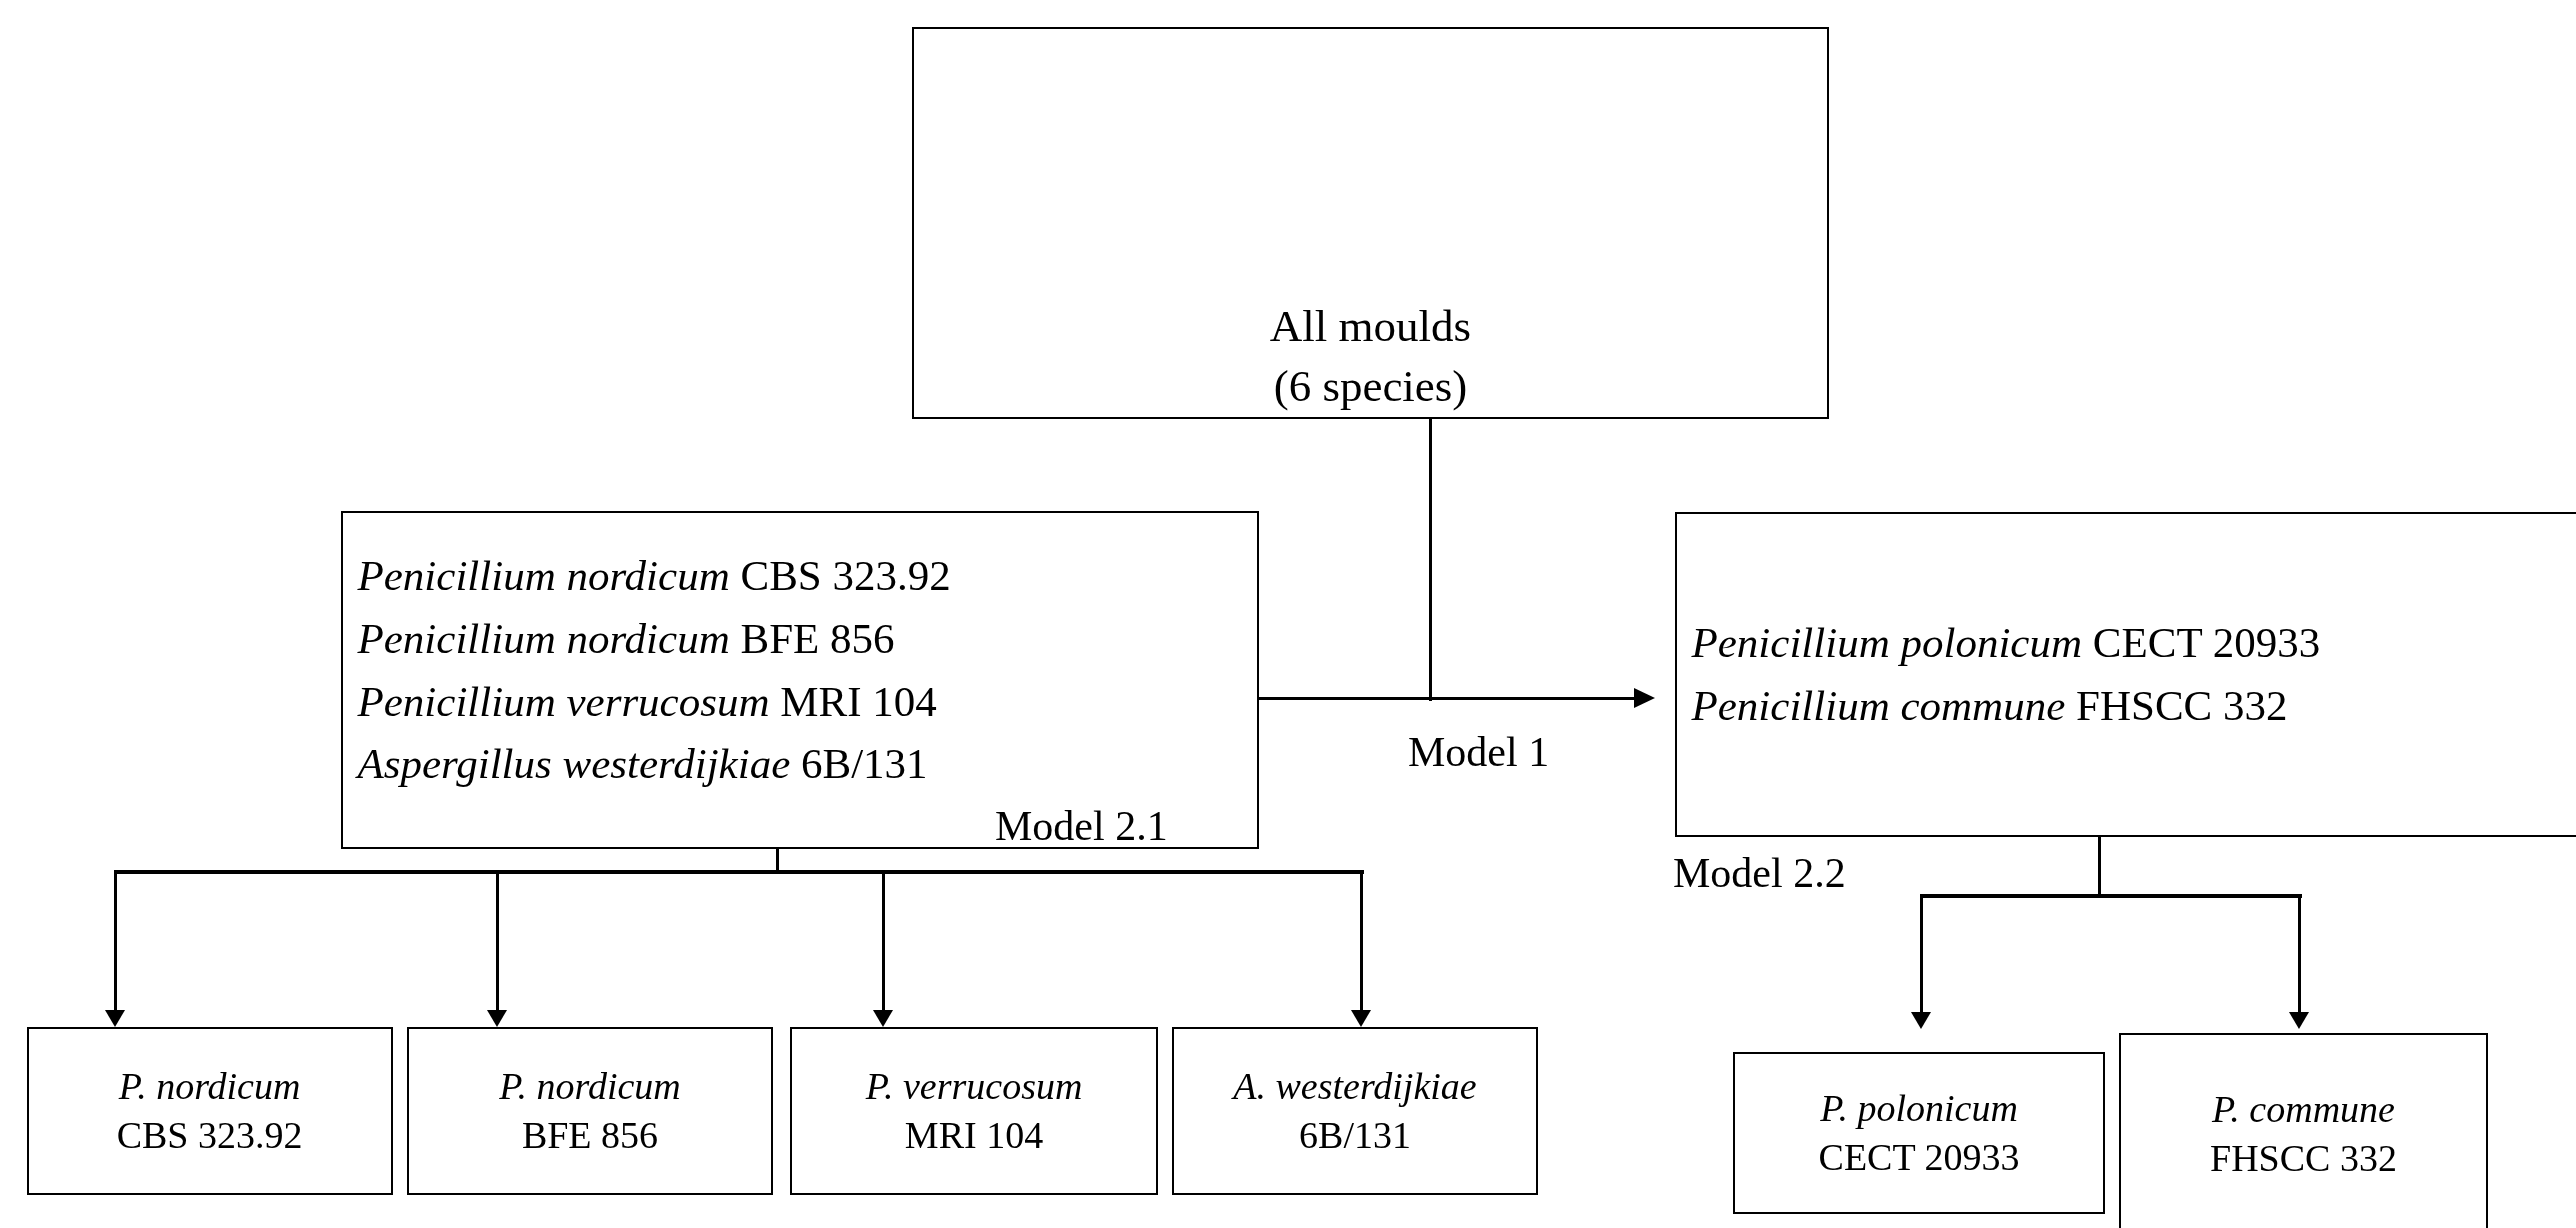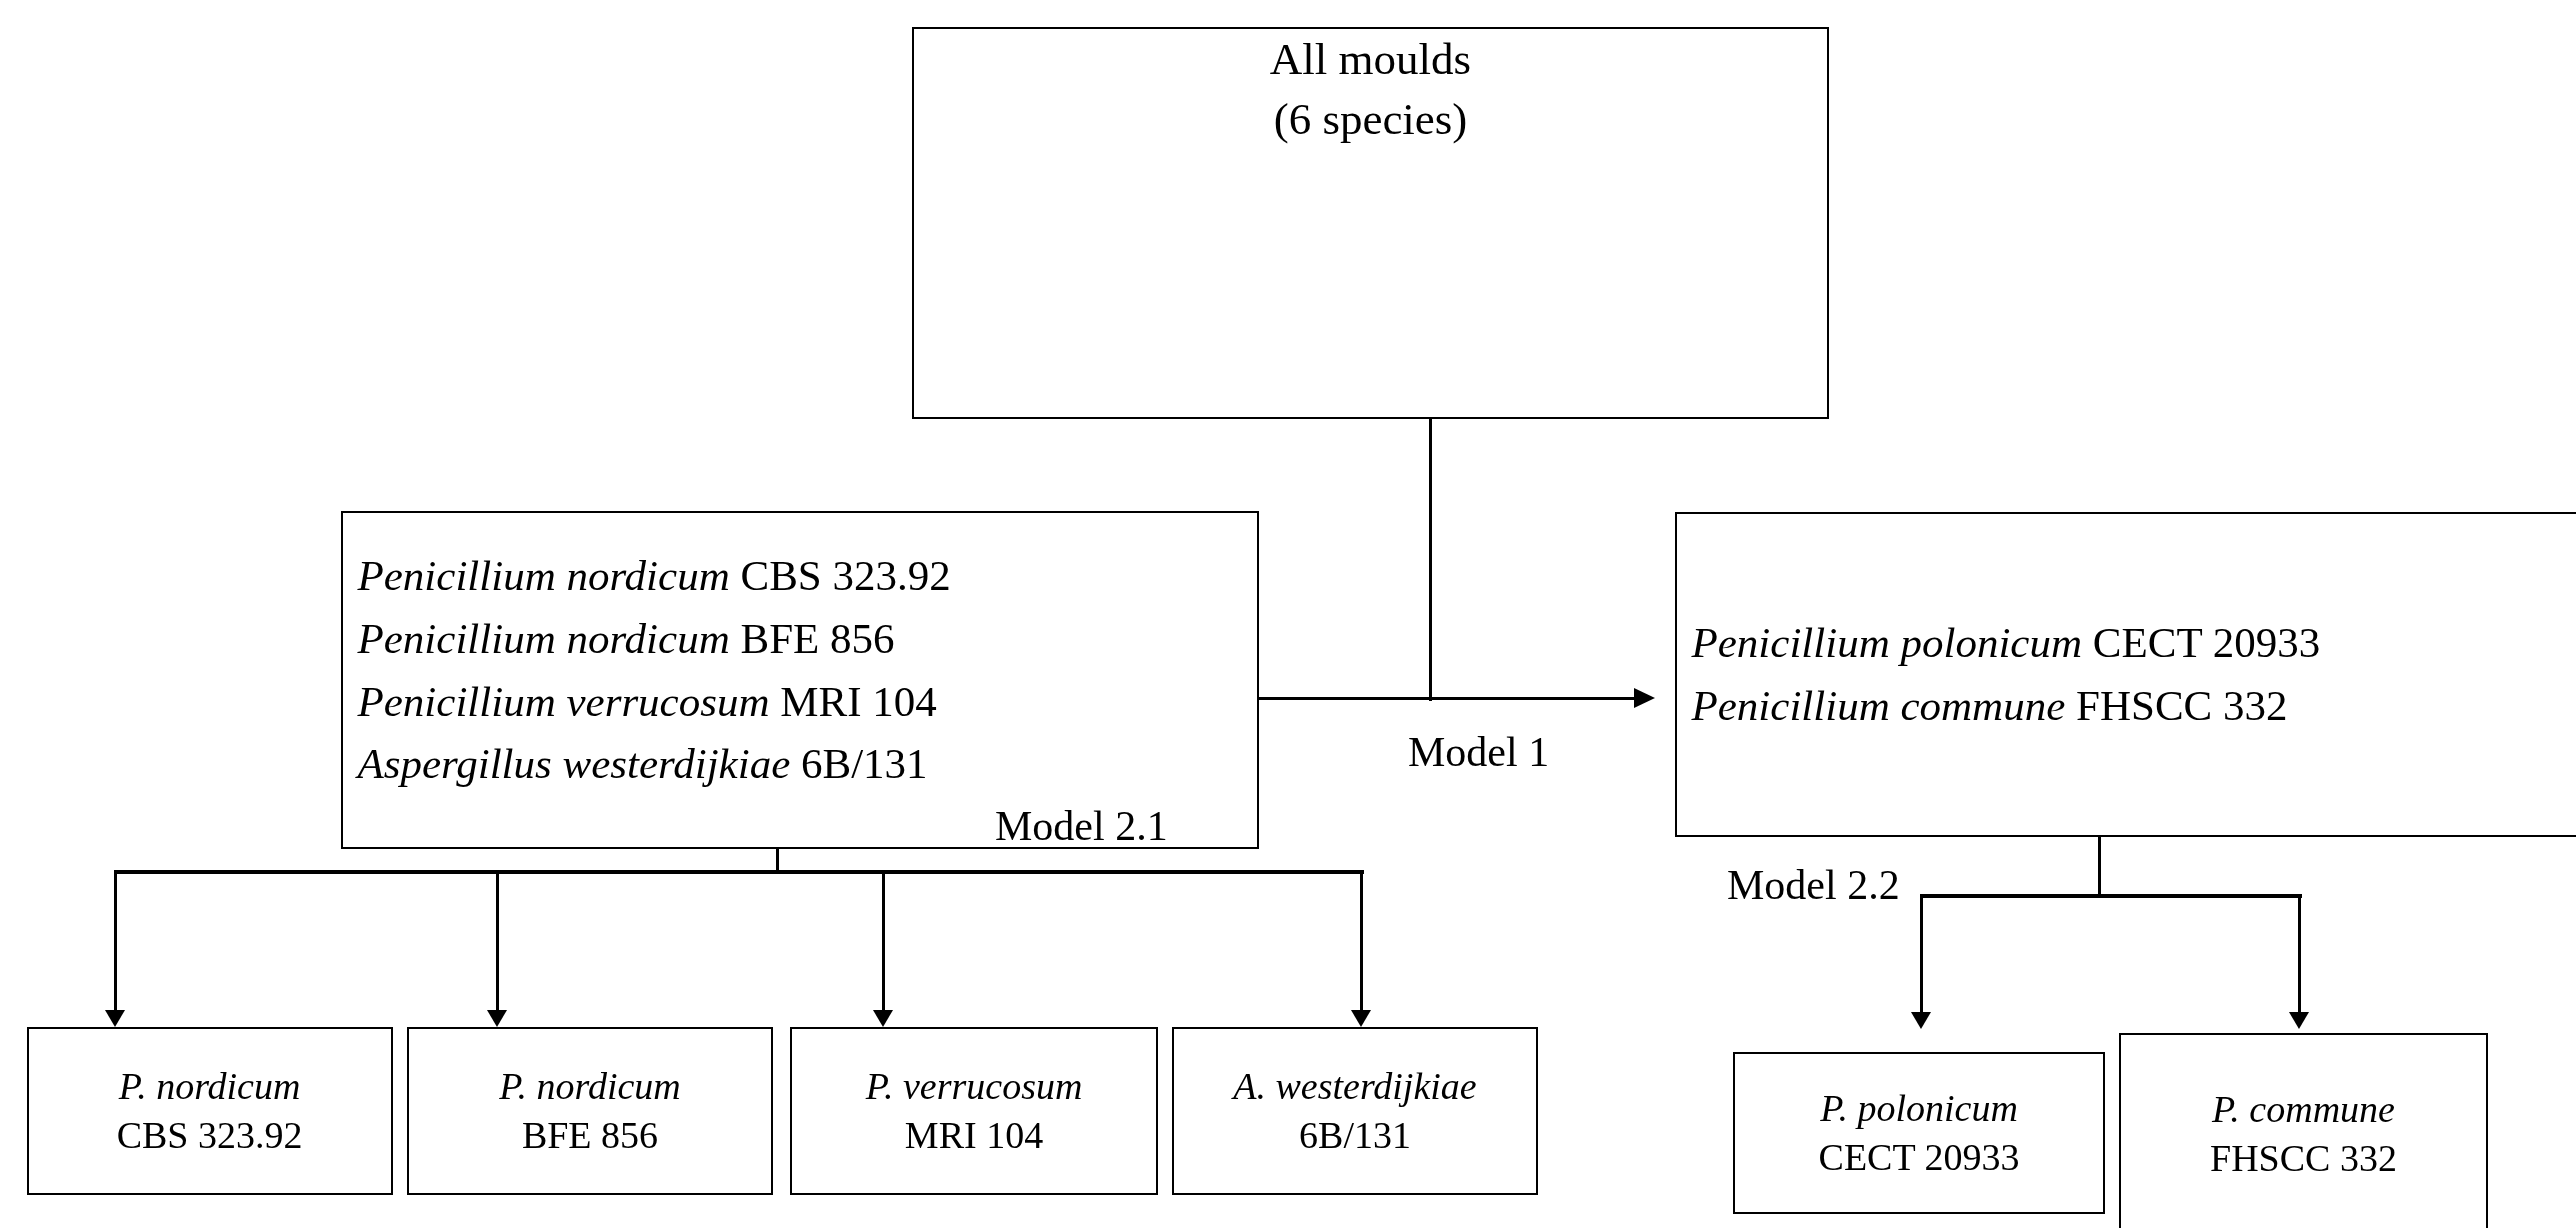--- a/index.html
+++ b/index.html
@@ -24,21 +24,21 @@
   }
   
   #root-box {
     left: 912px;
     top: 26.6px;
     width: 917px;
     height: 392px;
     display: flex;
     flex-direction: column;
     align-items: center;
-    justify-content: flex-start;
+    justify-content: flex-end;
   }
   #root-box .root-line {
     font-size: 45px;
     line-height: 1.34;
     white-space: nowrap;
     text-align: center;
   }
   
   #group-left-box {
     left: 316px;
@@ -148,21 +148,21 @@
   }
   
   .edge-label {
     position: absolute;
     font-size: 42px;
     line-height: 1;
     white-space: nowrap;
   }
   #label-model1  { left: 1408px; top: 731px; }
   #label-model21 { left: 995px; top: 805px; }
-  #label-model22 { left: 1727px; top: 852px; margin-top: 12px; }
+  #label-model22 { left: 1673px; top: 852px; }
 </style>
 </head>
 <body>
 
 <div id="stage">
 
   <div class="box" id="root-box">
     <div class="root-line">All moulds</div>
     <div class="root-line">(6 species)</div>
   </div>

